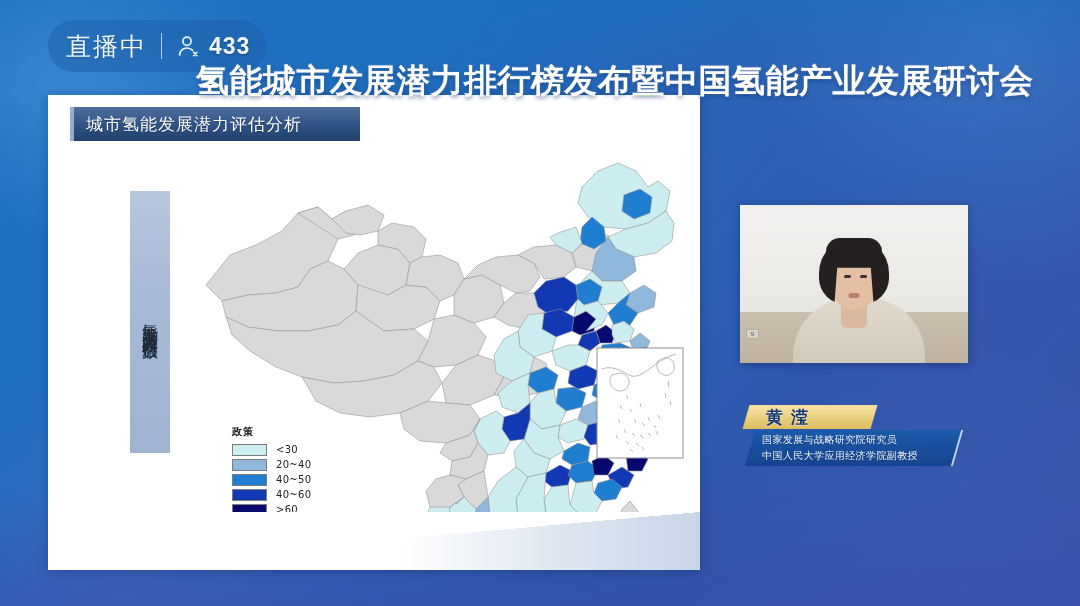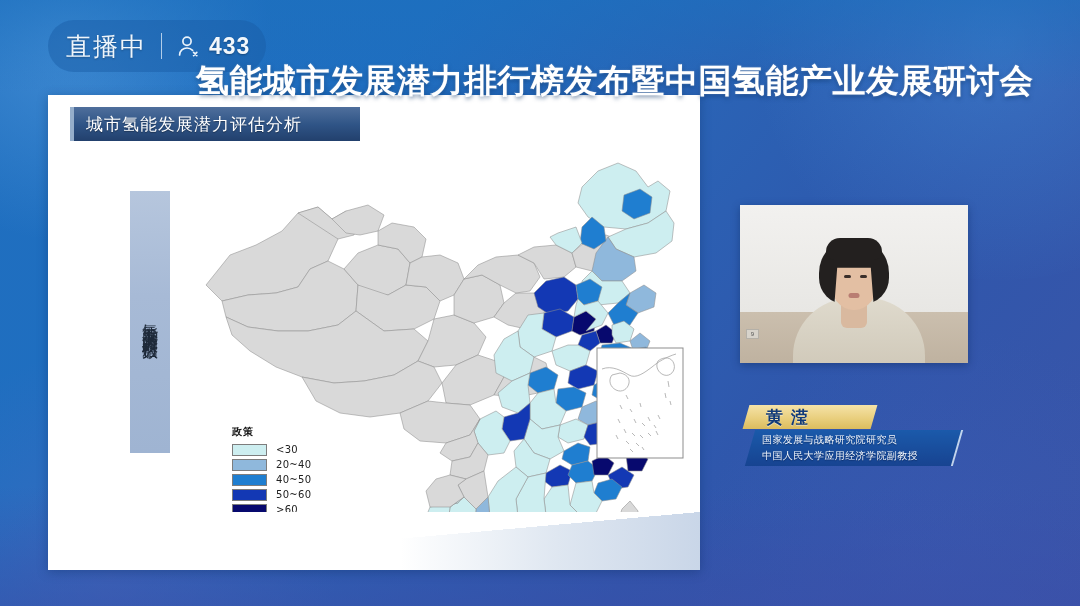--- a/index.html
+++ b/index.html
@@ -345,21 +345,21 @@
       <div class="legend-row">
         <span class="legend-swatch" style="background:#8fb8dc"></span>
         <span class="legend-text">20~40</span>
       </div>
       <div class="legend-row">
         <span class="legend-swatch" style="background:#1f7ed0"></span>
         <span class="legend-text">40~50</span>
       </div>
       <div class="legend-row">
         <span class="legend-swatch" style="background:#1338b4"></span>
-        <span class="legend-text">50~60</span>
+        <span class="legend-text">40~60</span>
       </div>
       <div class="legend-row">
         <span class="legend-swatch" style="background:#07096e"></span>
         <span class="legend-text">&gt;60</span>
       </div>
       <div class="legend-row">
         <span class="legend-swatch" style="background:#e0e0e0"></span>
         <span class="legend-text">其他地级区域</span>
       </div>
     </div>

